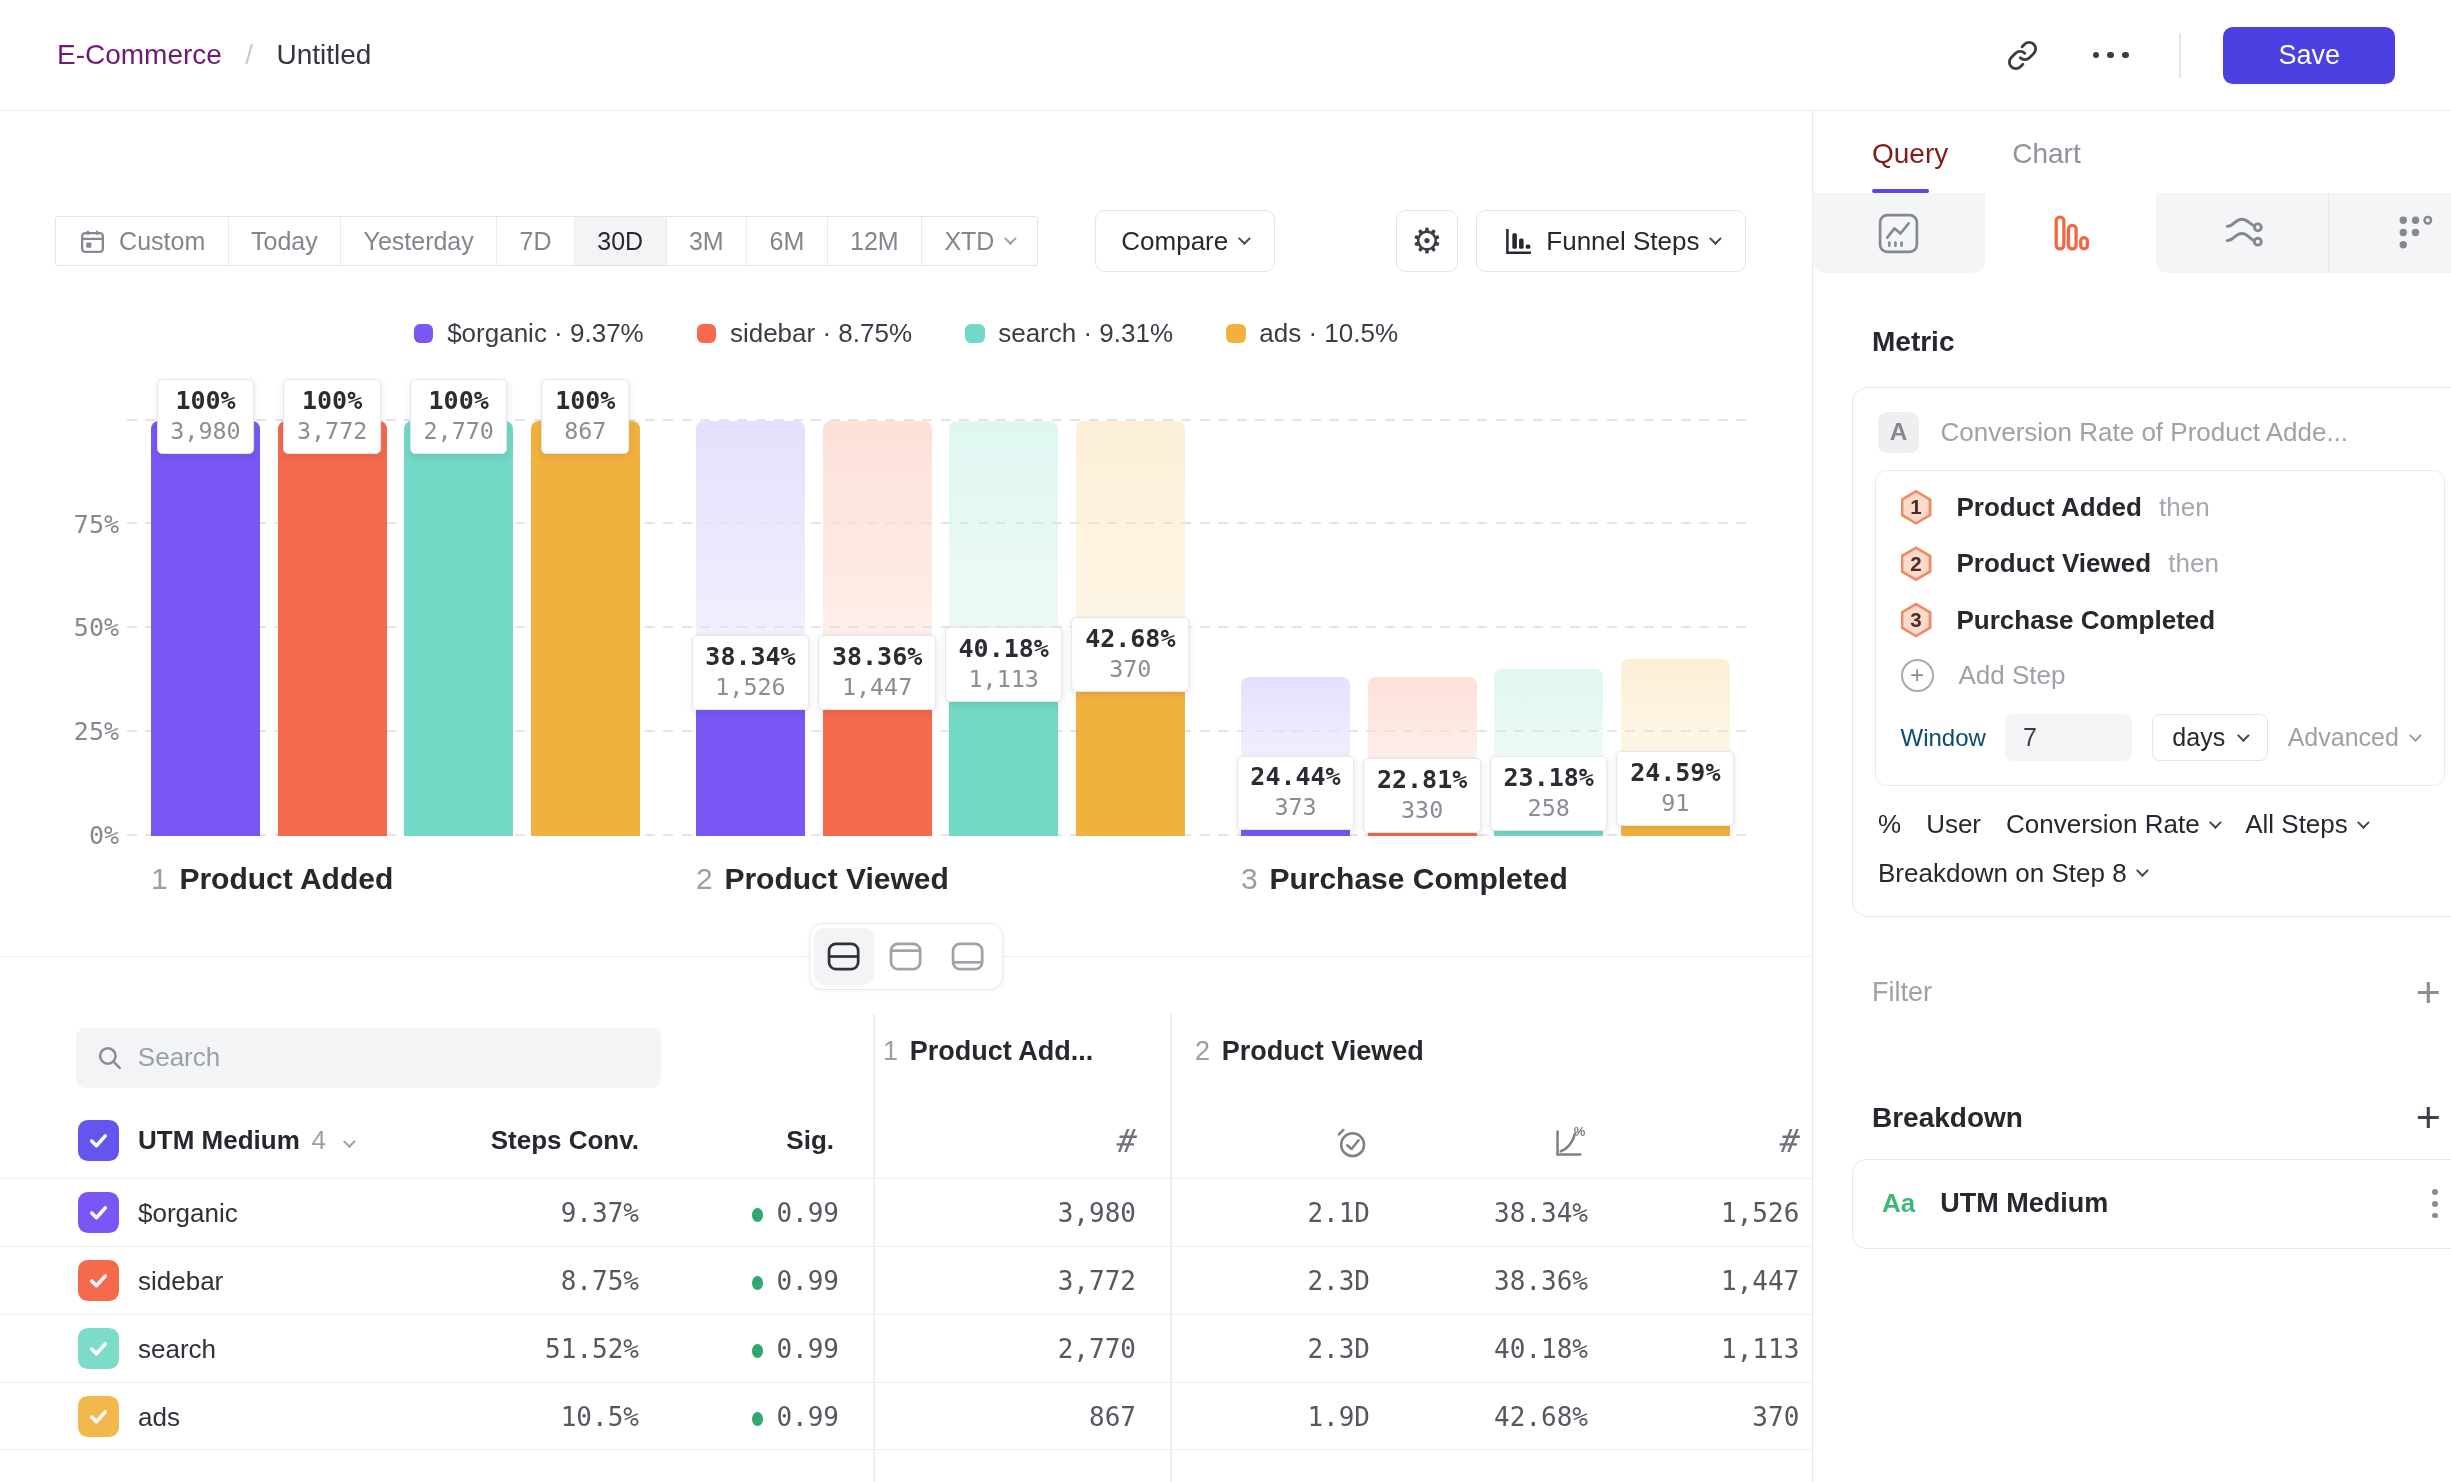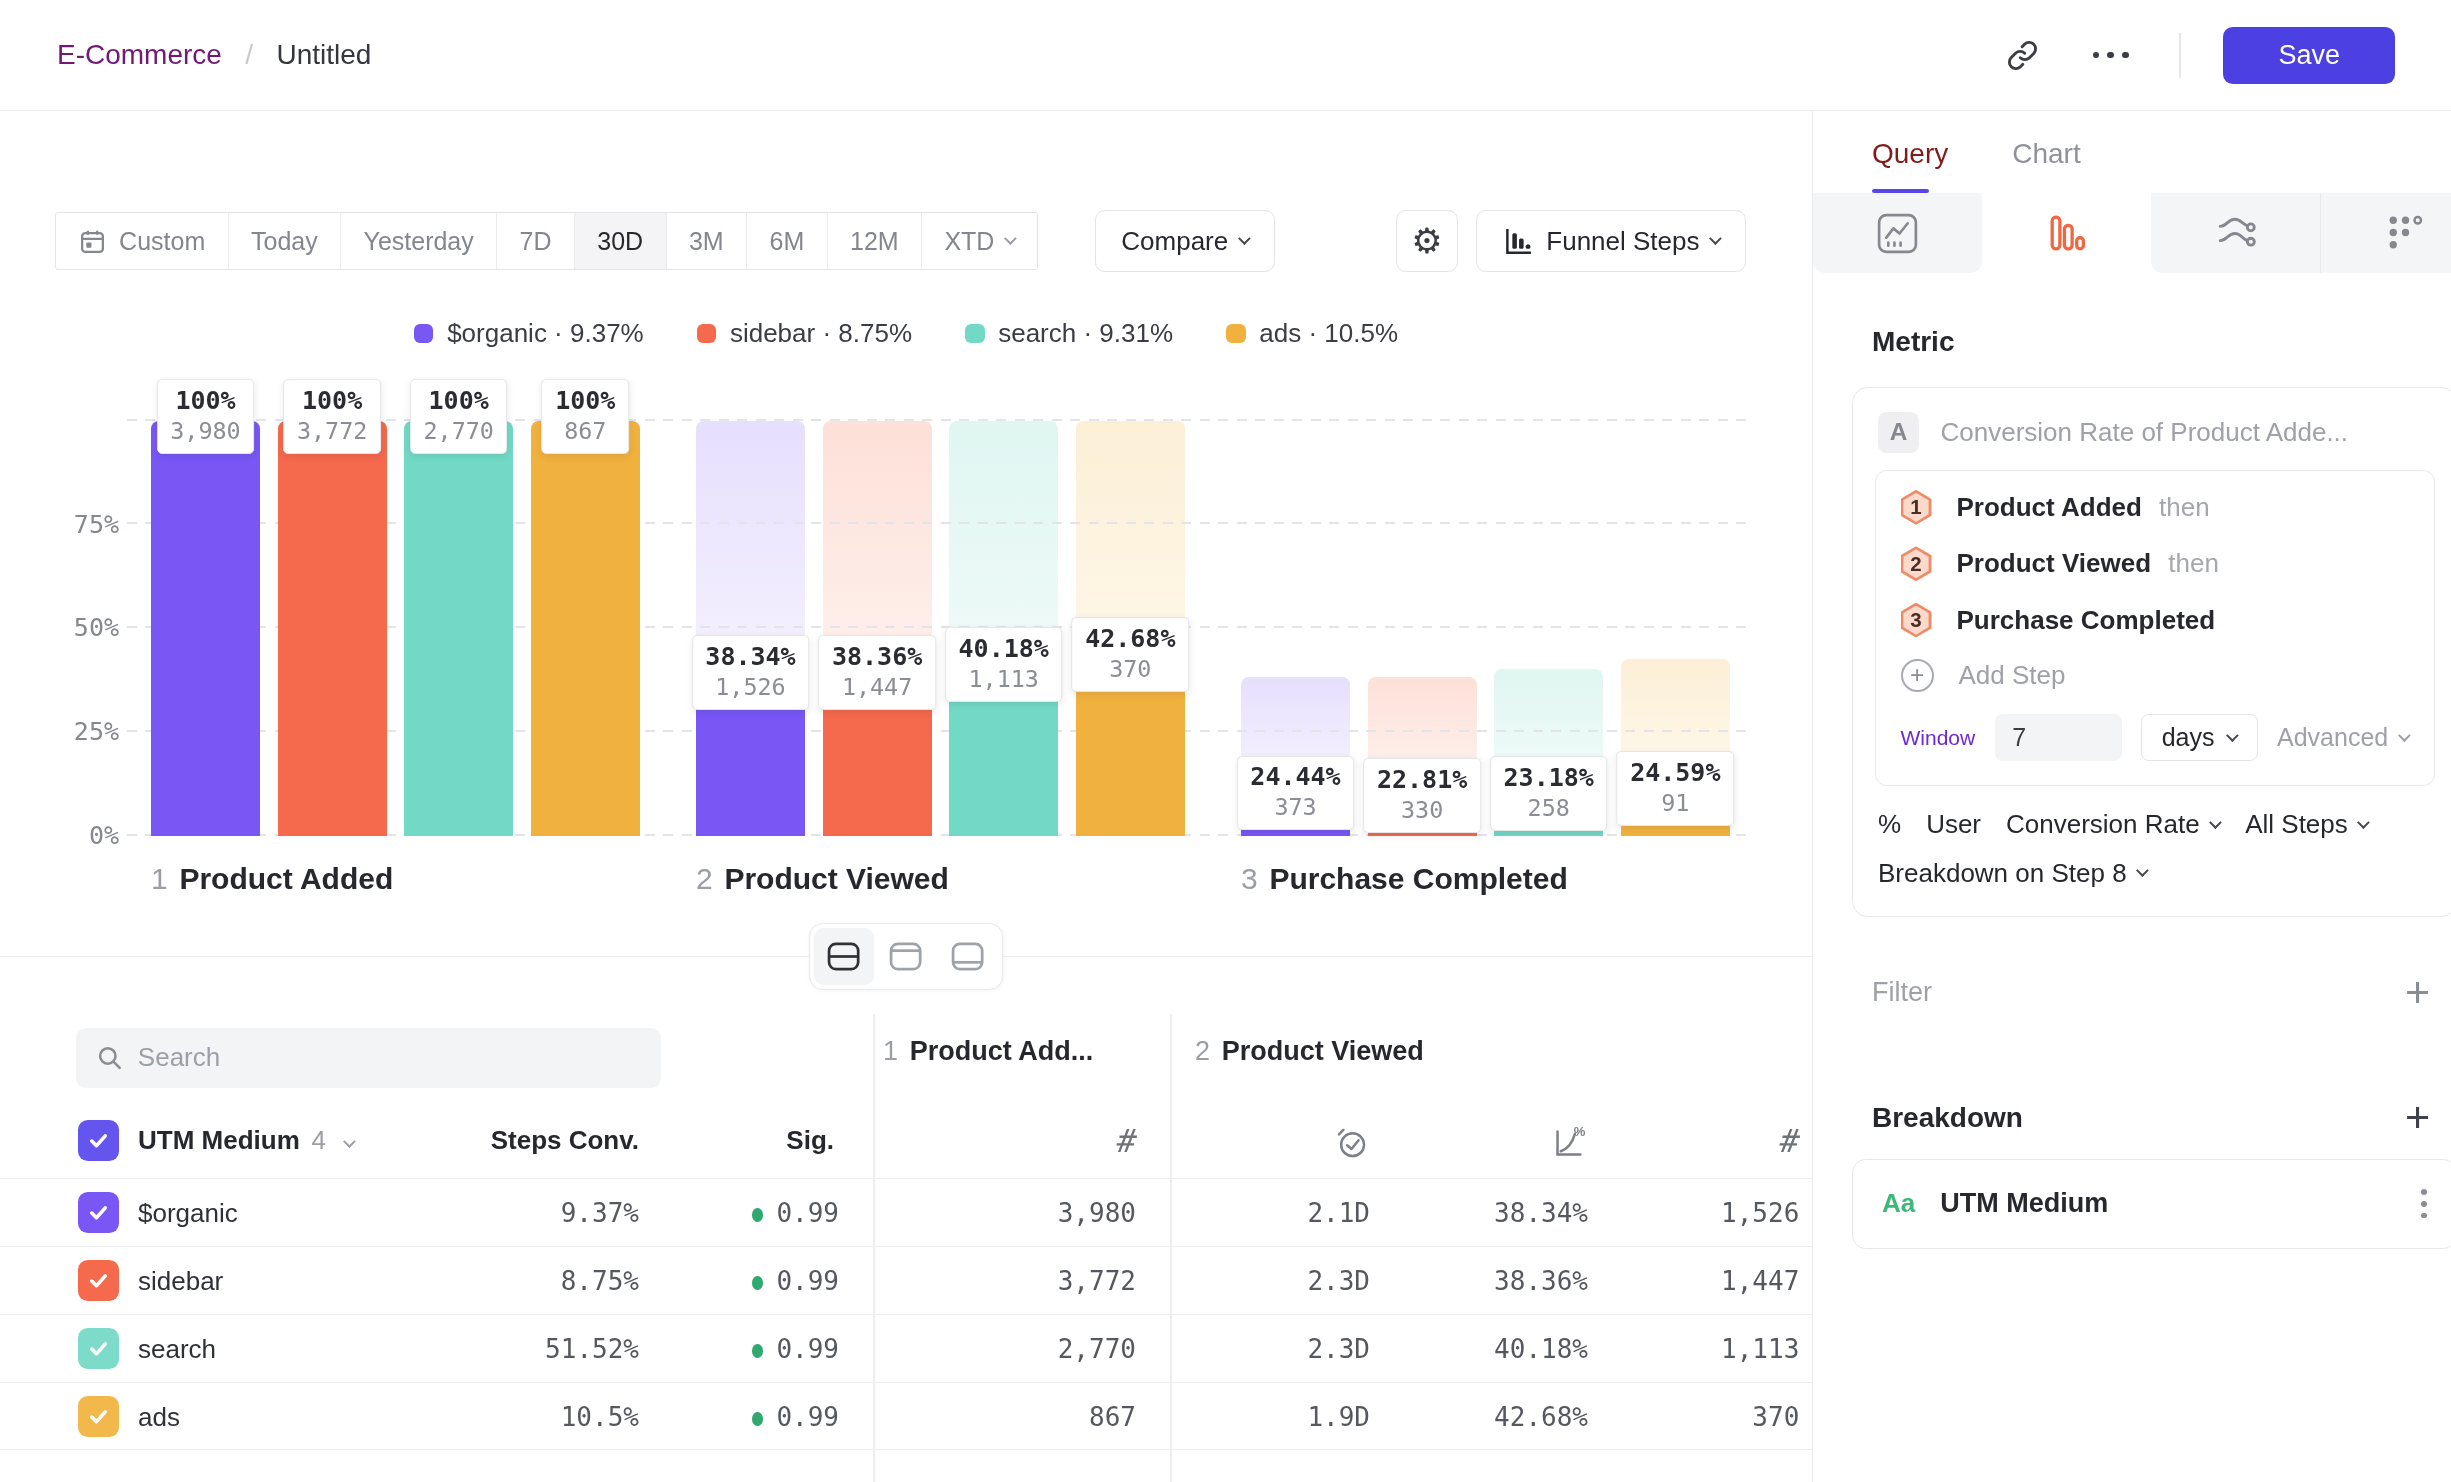--- a/index.html
+++ b/index.html
@@ -23,21 +23,21 @@
   .save { border:none; background:#4C40E2; color:#fff; font-size:27px; font-weight:500; height:57px;
           padding:0 55px; border-radius:9.8px; cursor:pointer; font-family:inherit; }
 
   
   .content { position:absolute; top:111px; left:0; right:0; bottom:0; display:flex; }
   .main { position:relative; width:1812px; flex:0 0 1812px; }
   .panel { position:relative; flex:1; border-left:1.5px solid #E9EAEC; }
 
   
   .toolbar { position:absolute; top:99px; left:55px; right:66px; display:flex; align-items:center; }
-  .seg { display:flex; border:1.5px solid #E3E4E8; border-radius:3px; overflow:hidden; height:58px; background:#fff; }
+  .seg { display:flex; border:1.5px solid #E3E4E8; border-radius:3px; overflow:hidden; height:50px; background:#fff; }
   .segbtn { display:flex; align-items:center; padding:0 22.4px; font-size:25px; color:#83868E; cursor:pointer;
             border-right:1.5px solid #EBECEE; white-space:nowrap; }
   .segbtn:last-child { border-right:none; }
   .segbtn.sel { background:#F4F4F6; color:#26282E; font-weight:500; }
   .segicon { display:flex; margin-right:11.7px; }
   .btn { display:flex; align-items:center; height:62px; border:1.5px solid #E3E4E8; border-radius:9.8px;
          background:#fff; padding:0 25px; font-size:26px; color:#26282E; font-weight:500; cursor:pointer;
          font-family:inherit; }
   .cmp { margin-left:57px; }
   .tright { margin-left:auto; display:flex; align-items:center; gap:17.6px; }
@@ -133,21 +133,21 @@
          clip-path:polygon(50% 0,100% 26%,100% 74%,50% 100%,0 74%,0 26%); background:#EE8A66; }
   .hex i { position:absolute; inset:2.9px; clip-path:polygon(50% 0,100% 26%,100% 74%,50% 100%,0 74%,0 26%);
            background:#FBD9CB; font-style:normal; display:flex; align-items:center; justify-content:center;
            font-size:20.5px; font-weight:700; color:#4A2E24; }
   .slabel { font-size:26px; font-weight:700; color:#26282E; }
   .sthen { font-size:26px; color:#A4A7AE; margin-left:-7.8px; }
   .pluscirc { width:33px; height:33px; border:2.1px solid #A7AAB1; border-radius:50%; color:#8A8D94;
               display:flex; align-items:center; justify-content:center; font-size:24.4px; flex:0 0 33px; }
   .addlabel { font-size:26px; color:#9EA1A8; }
   .wrow { display:flex; align-items:center; gap:19.5px; padding:11.7px 25px 23.4px; }
-  .wlabel { font-size:21px; color:#6d28d9; }
+  .wlabel { font-size:24px; color:#0c4a6e; }
   .winput { width:127px; height:47px; background:#F3F4F6; border:none; border-radius:7.8px; font-size:25px;
             color:#3A3D43; padding:0 17.6px; font-family:inherit; outline:none; }
   .wunit { height:47px; border:1.5px solid #E3E4E8; border-radius:7.8px; background:#fff; display:flex;
            align-items:center; padding:0 19.5px; font-size:25px; font-weight:500; color:#26282E; cursor:pointer; }
   .wadv { margin-left:auto; font-size:25px; color:#9EA1A8; display:flex; align-items:center; cursor:pointer; }
   .mrow { display:flex; align-items:center; gap:25px; padding:23.4px 25px 0; font-size:26px; font-weight:500;
           color:#26282E; }
   .mitem { display:flex; align-items:center; cursor:pointer; }
   .brow { display:flex; align-items:center; padding:17.6px 25px 27px; font-size:26px; font-weight:500;
           color:#26282E; cursor:pointer; }

